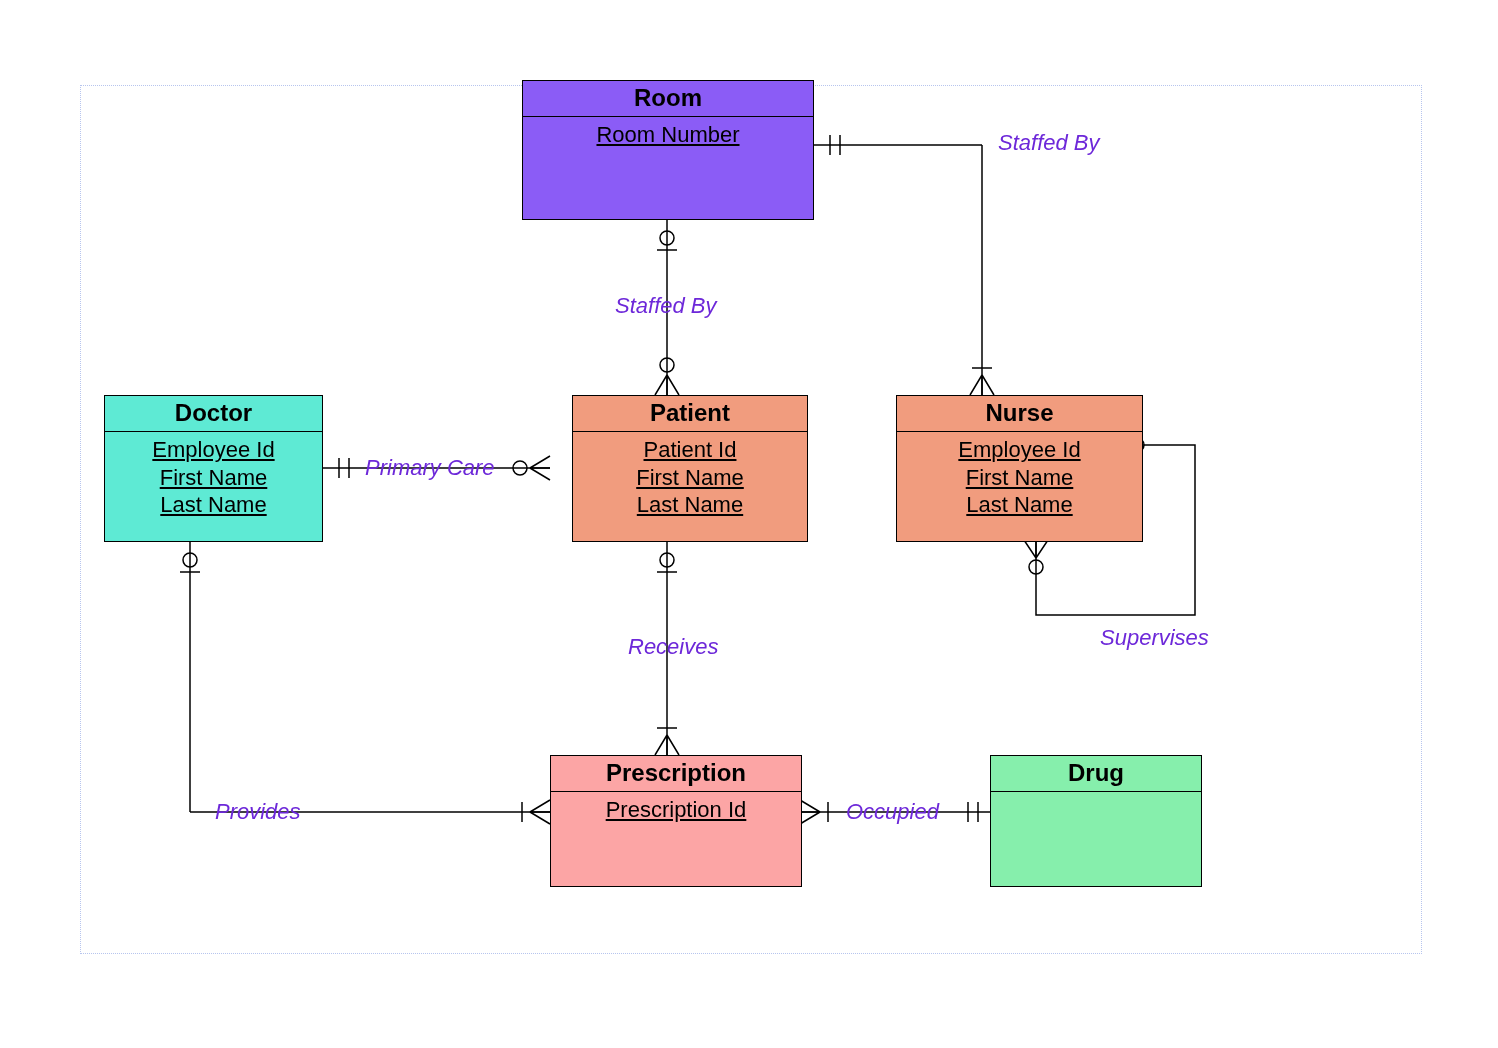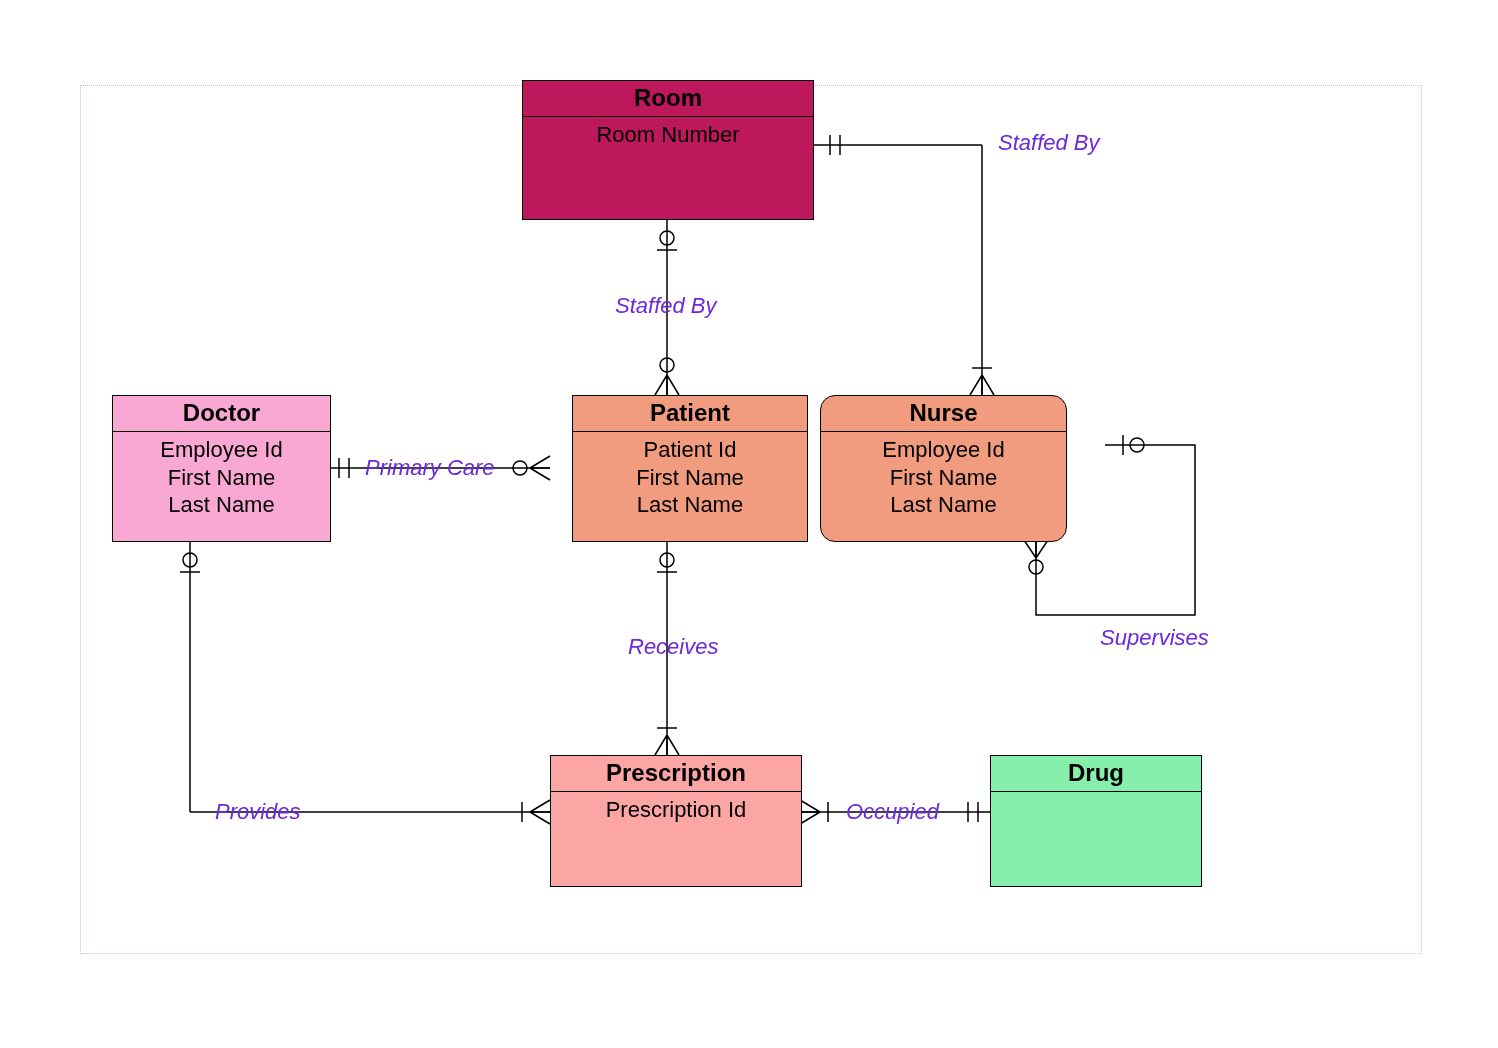--- a/index.html
+++ b/index.html
@@ -30,21 +30,21 @@
     font-size: 24px;
     padding: 3px 0 4px 0;
     border-bottom: 1.5px solid #000;
   }
   .entity .attrs {
     text-align: center;
     font-size: 22px;
     padding-top: 4px;
     line-height: 1.25;
   }
-  .entity .attrs div { padding: 0 20px; }
+  .entity .attrs div { padding: 0 20px; text-decoration: underline; }
   .rel-label {
     position: absolute;
     font-style: italic;
     font-size: 22px;
     color: #6d28d9;
   }
   svg.links {
     position: absolute;
     left: 0;
     top: 0;
@@ -117,46 +117,46 @@
 
   <path d="M 1105 445 L 1195 445 L 1195 615 L 1036 615 L 1036 540"></path>
 
   <line x1="1123" y1="435" x2="1123" y2="455"></line>
   <circle cx="1137" cy="445" r="7"></circle>
 
   <circle cx="1036" cy="567" r="7"></circle>
   <path d="M 1036 558 L 1024 540 M 1036 558 L 1036 540 M 1036 558 L 1048 540"></path>
 </svg>
 
-<div class="entity" style="left:522px; top:80px; width:290px; height:138px; background:#be185d;">
+<div class="entity" style="left:522px; top:80px; width:290px; height:138px; background:#8b5cf6;">
   <div class="title">Room</div>
   <div class="attrs">
     <div>Room Number</div>
   </div>
 </div>
 
-<div class="entity" style="left:112px; top:395px; width:217px; height:145px; background:#f9a8d4;">
+<div class="entity" style="left:104px; top:395px; width:217px; height:145px; background:#5eead4;">
   <div class="title">Doctor</div>
   <div class="attrs">
     <div>Employee Id</div>
     <div>First Name</div>
     <div>Last Name</div>
   </div>
 </div>
 
 <div class="entity" style="left:550px; top:395px; width:234px; height:145px; background:#f19c7e;margin-left:22px;">
   <div class="title">Patient</div>
   <div class="attrs">
     <div>Patient Id</div>
     <div>First Name</div>
     <div>Last Name</div>
   </div>
 </div>
 
-<div class="entity" style="left:820px; top:395px; width:245px; height:145px; background:#f19c7e;border-radius:15px;">
+<div class="entity" style="left:896px; top:395px; width:245px; height:145px; background:#f19c7e;">
   <div class="title">Nurse</div>
   <div class="attrs">
     <div>Employee Id</div>
     <div>First Name</div>
     <div>Last Name</div>
   </div>
 </div>
 
 <div class="entity" style="left:550px; top:755px; width:250px; height:130px; background:#fca5a5;">
   <div class="title">Prescription</div>

